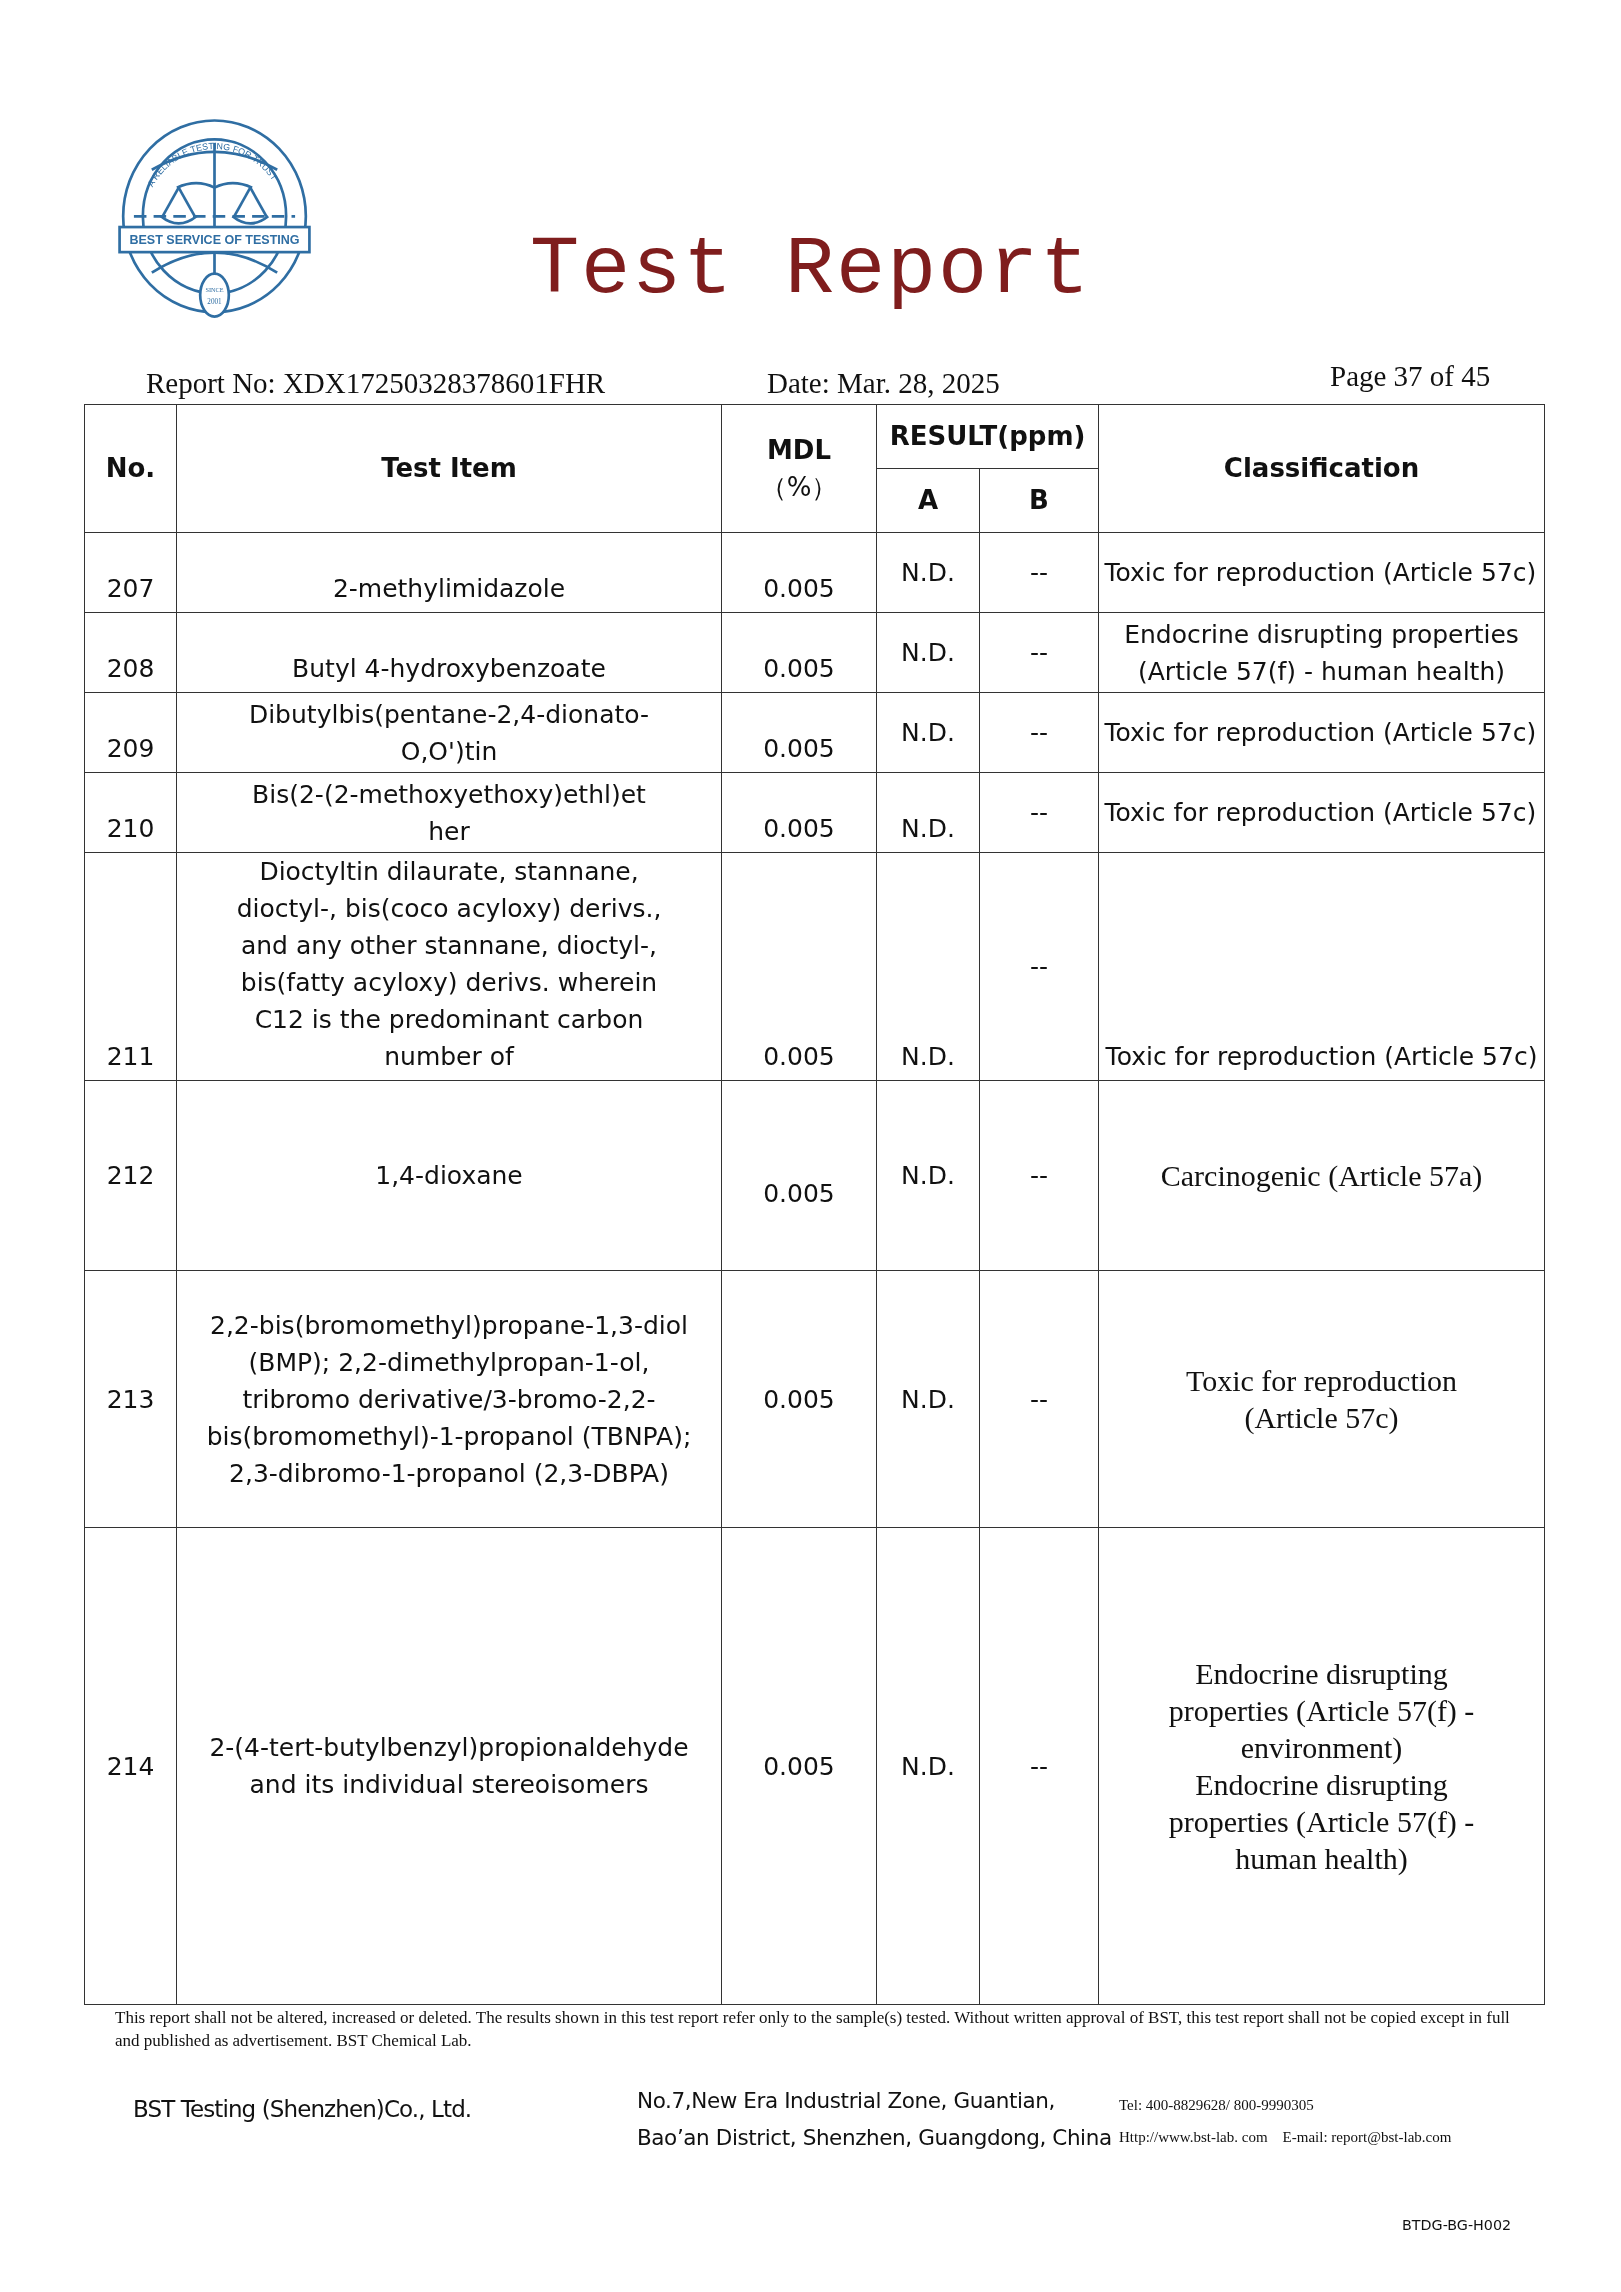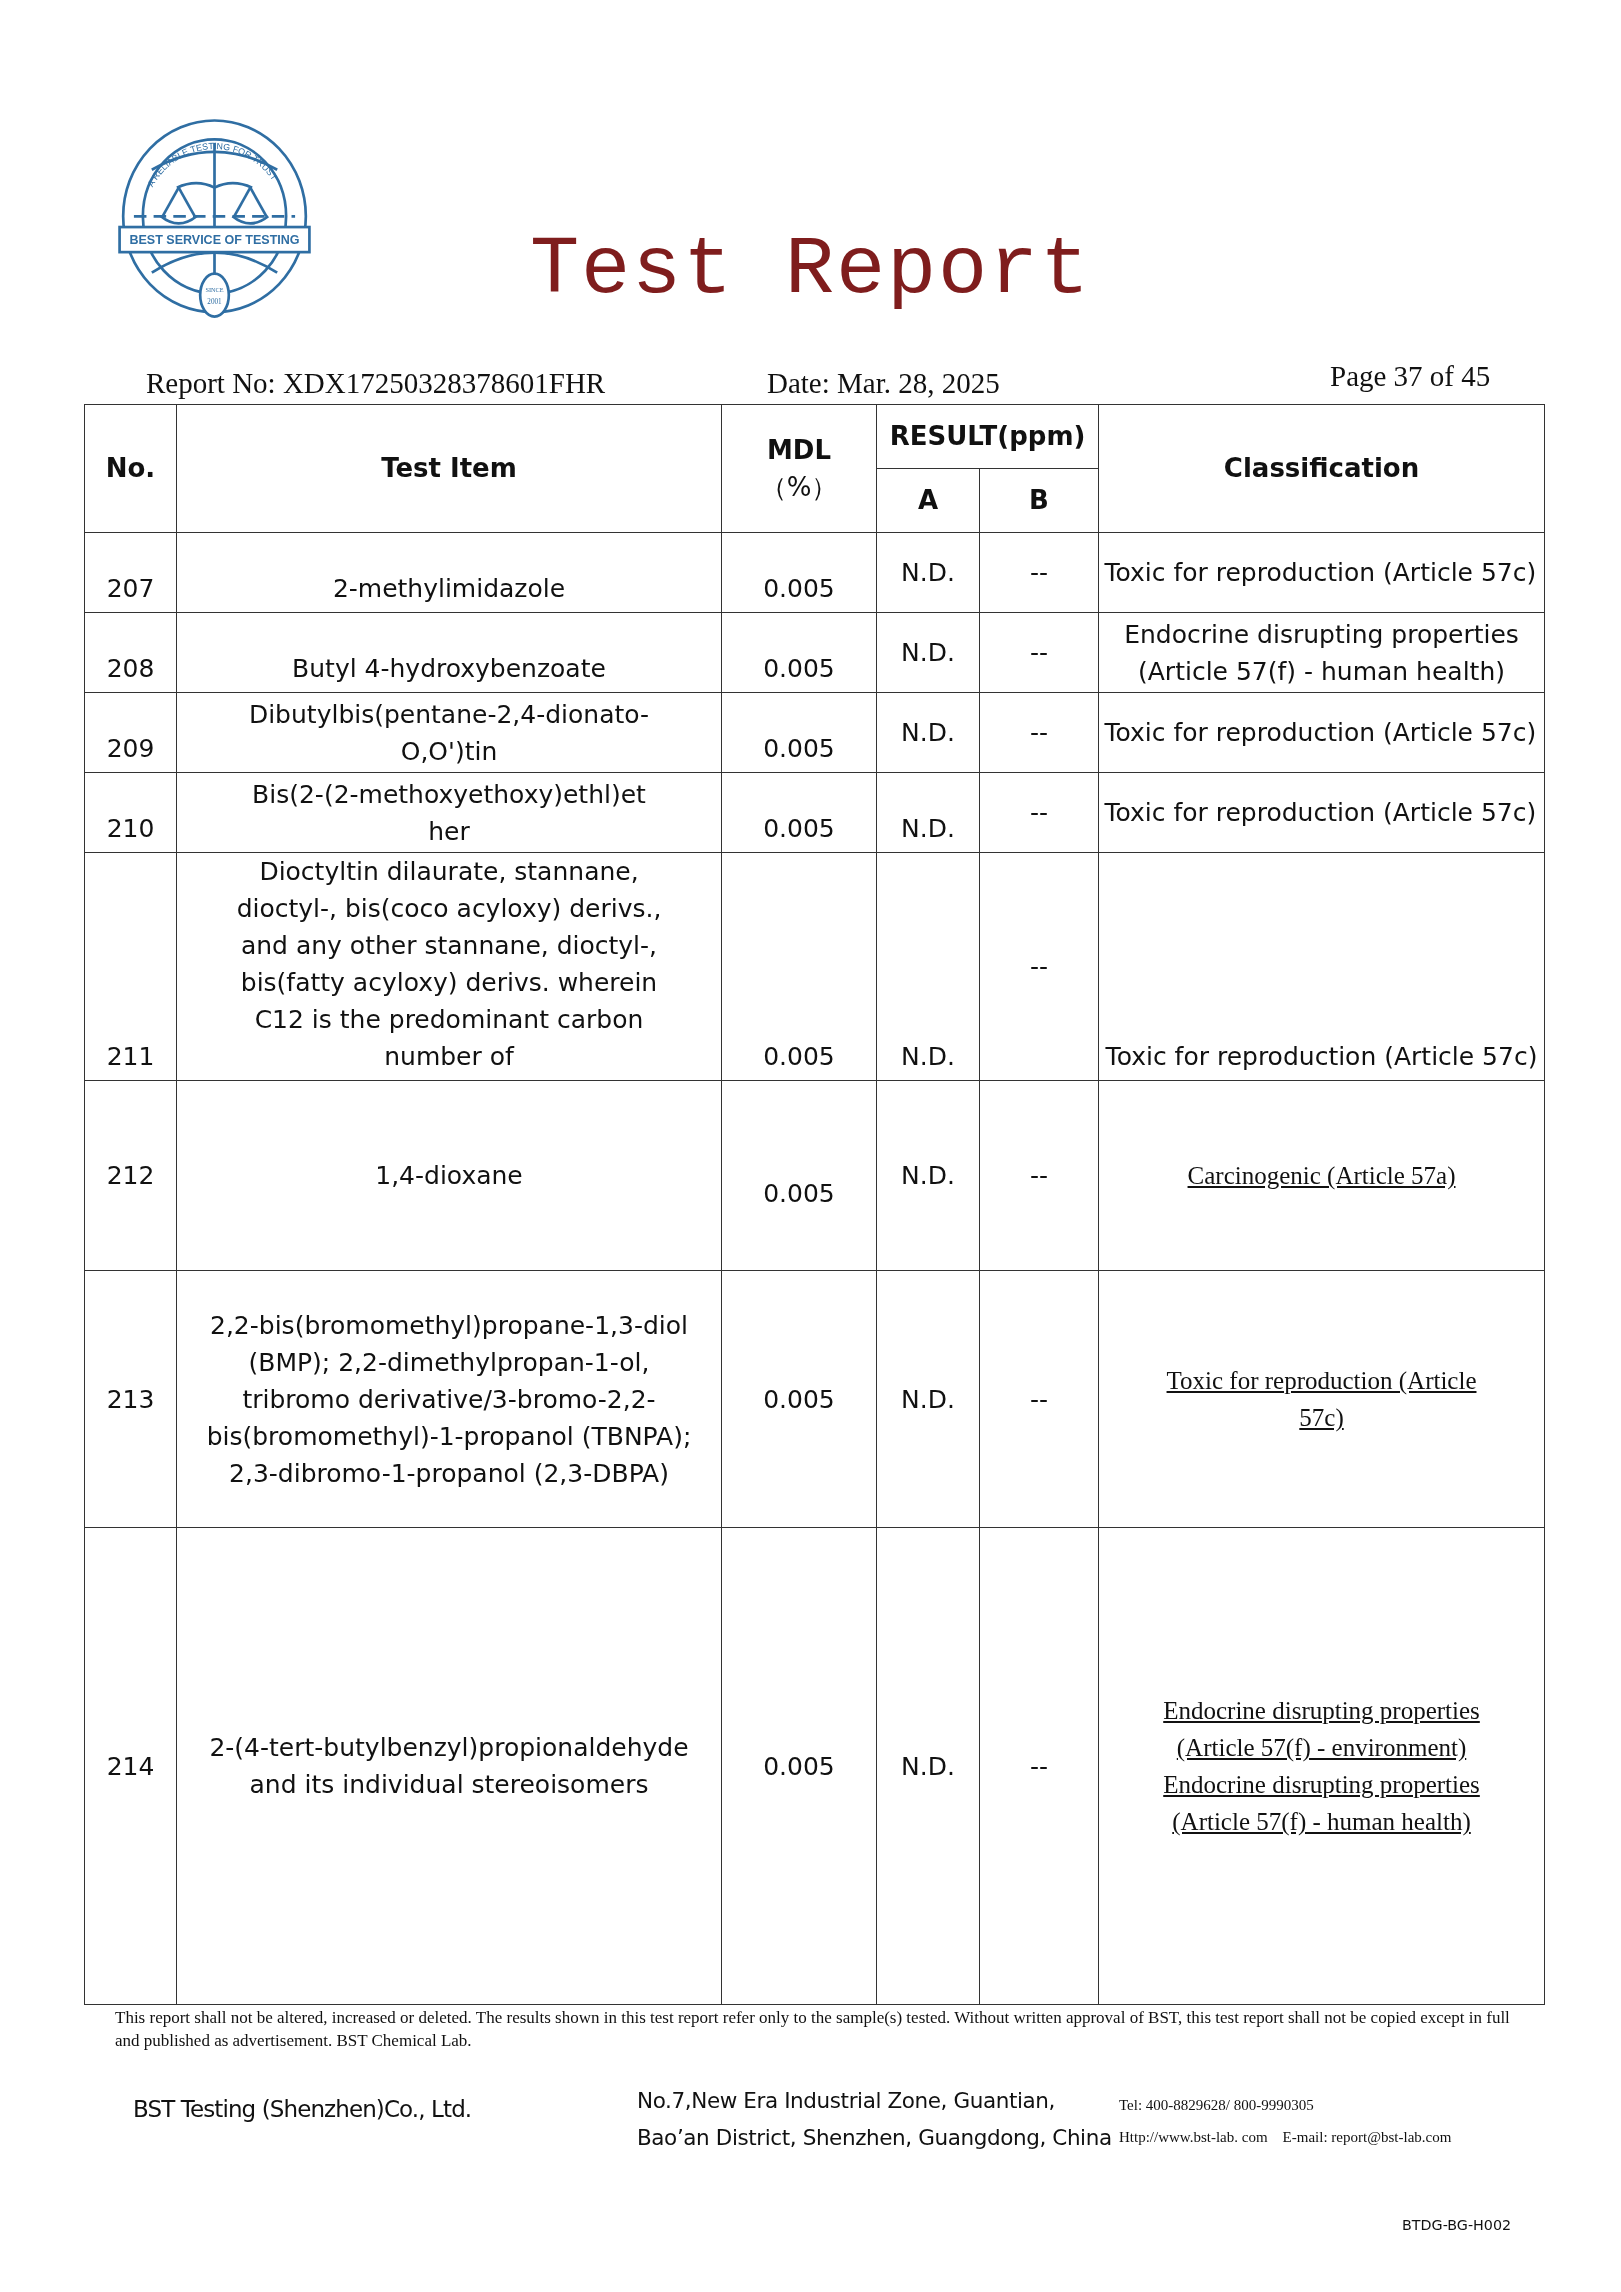--- a/index.html
+++ b/index.html
@@ -7,21 +7,21 @@
   .abs { position:absolute; }
   #logo { left:116px; top:116px; width:197px; width:197px; height:206px; }
   #title { left:0; width:1621px; top:224px; text-align:center; font-family:"Liberation Mono", monospace; font-size:82px; color:#7f1d1d; letter-spacing:1.8px; }
   .hdr { font-family:"Liberation Serif", serif; font-size:29px;margin-left:24px; }
   #report-no { left:122px; top:367px; }
   #report-date { left:743px; top:367px; }
   #page-no { left:1306px; top:360px; }
   table.grid { position:absolute; left:84px; top:404px; width:1461px; border-collapse:collapse; table-layout:fixed; font-family:"DejaVu Sans", sans-serif; font-size:25px; }
   table.grid td, table.grid th { border:1.8px solid #333; padding:0 5.4px; text-align:center; vertical-align:middle; line-height:37px; }
   table.grid th { font-weight:bold; font-size:26px; }
-  .serif { font-family:"Liberation Serif", serif; font-size:25px; line-height:59px;text-decoration:underline; }
+  .serif { font-family:"Liberation Serif", serif; font-size:30px; line-height:59px; }
   .justify { text-align:justify !important; text-align-last:left; }
   .bottom { vertical-align:bottom !important; padding-bottom:5.4px !important; }
   #disclaimer { left:115px; top:2006px; width:1397px; font-family:"Liberation Serif", serif; font-size:17px; line-height:23px; }
   #company { left:133px; top:2096px; font-family:"DejaVu Sans", sans-serif; font-size:23px; letter-spacing:-0.9px; }
   #address { left:616px; top:2082px; font-family:"DejaVu Sans", sans-serif; font-size:21.5px; line-height:37px; letter-spacing:-0.4px;margin-left:21px; }
   #contact { left:1119px; top:2089px; font-family:"Liberation Serif", serif; font-size:15px; line-height:32px; }
   #form-code { left:1402px; top:2217px; font-family:"DejaVu Sans", sans-serif; font-size:14.3px; }
 </style>
 </head>
 <body>

